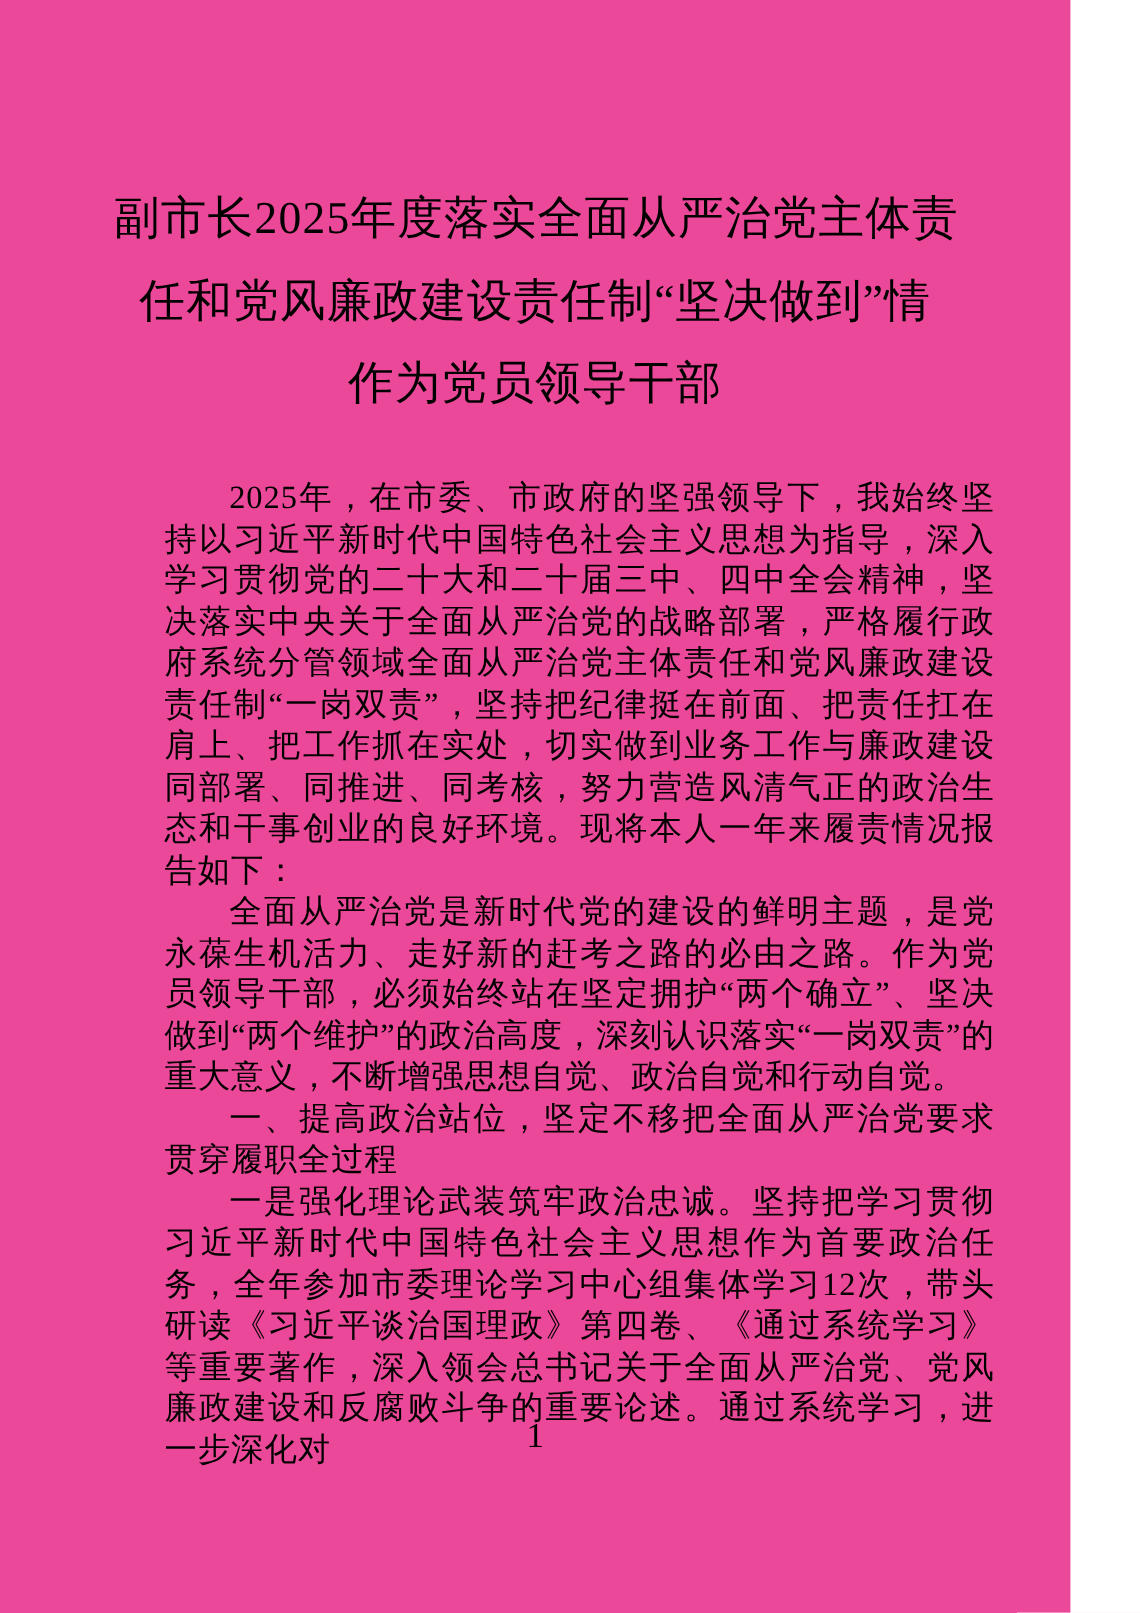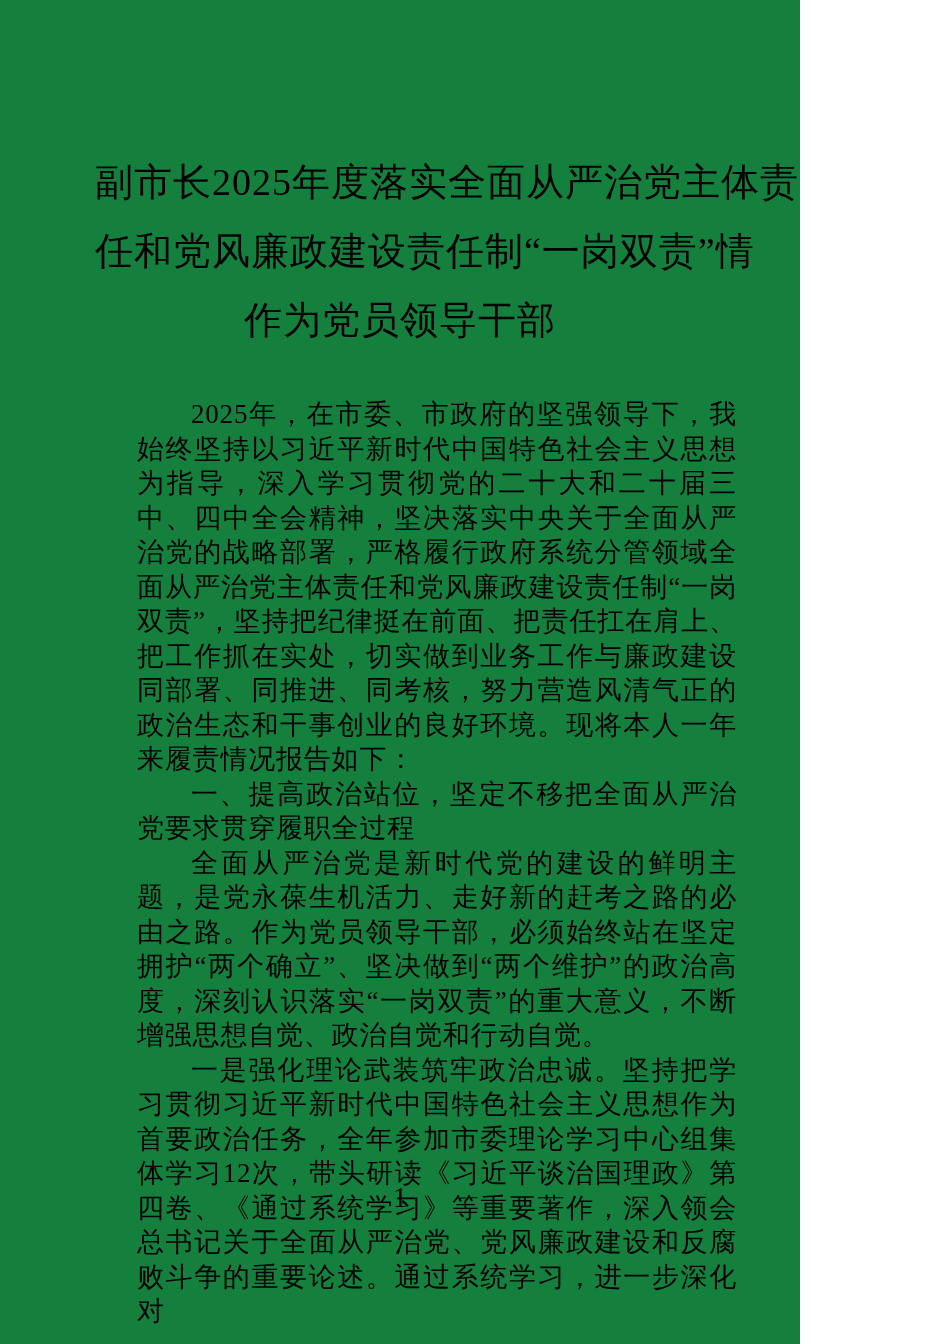--- a/index.html
+++ b/index.html
@@ -2,23 +2,23 @@
 <html><head>
 <meta charset="utf-8">
 <style>
   html, body {
     margin: 0;
     padding: 0;
     background: #ffffff;
   }
   .page {
     position: relative;
-    width: 800px;
+    width: 892px;
     height: 1344px;
-    background: #15803d;
+    background: #ec4899;
     color: #000000;
     overflow: hidden;
     font-family: "Liberation Serif", serif;
   }
   .doc-title {
     margin: 0;
     padding: 148px 95px 0 95px;
     font-size: 38px;
     line-height: 69px;
     font-weight: normal;
@@ -57,28 +57,28 @@
     font-family: "Liberation Serif", serif;
   }
 </style>
 </head>
 <body>
 
 <div class="page">
 
   <h1 class="doc-title">
     <span class="title-line">副市长2025年度落实全面从严治党主体责</span>
-    <span class="title-line">任和党风廉政建设责任制“一岗双责”情</span>
+    <span class="title-line">任和党风廉政建设责任制“坚决做到”情</span>
     <span class="title-line">作为党员领导干部</span>
   </h1>
 
   <div class="doc-body">
     <p class="para">2025年，在市委、市政府的坚强领导下，我始终坚持以习近平新时代中国特色社会主义思想为指导，深入学习贯彻党的二十大和二十届三中、四中全会精神，坚决落实中央关于全面从严治党的战略部署，严格履行政府系统分管领域全面从严治党主体责任和党风廉政建设责任制“一岗双责”，坚持把纪律挺在前面、把责任扛在肩上、把工作抓在实处，切实做到业务工作与廉政建设同部署、同推进、同考核，努力营造风清气正的政治生态和干事创业的良好环境。现将本人一年来履责情况报告如下：</p>
+    <p class="para">全面从严治党是新时代党的建设的鲜明主题，是党永葆生机活力、走好新的赶考之路的必由之路。作为党员领导干部，必须始终站在坚定拥护“两个确立”、坚决做到“两个维护”的政治高度，深刻认识落实“一岗双责”的重大意义，不断增强思想自觉、政治自觉和行动自觉。</p>
     <p class="para">一、提高政治站位，坚定不移把全面从严治党要求贯穿履职全过程</p>
-    <p class="para">全面从严治党是新时代党的建设的鲜明主题，是党永葆生机活力、走好新的赶考之路的必由之路。作为党员领导干部，必须始终站在坚定拥护“两个确立”、坚决做到“两个维护”的政治高度，深刻认识落实“一岗双责”的重大意义，不断增强思想自觉、政治自觉和行动自觉。</p>
     <p class="para">
       <span class="lead-bold">一是强化理论武装筑牢政治忠诚。</span><span>坚持把学习贯彻习近平新时代中国特色社会主义思想作为首要政治任务，全年参加市委理论学习中心组集体学习12次，带头研读《习近平谈治国理政》第四卷、《通过系统学习》等重要著作，深入领会总书记关于全面从严治党、党风廉政建设和反腐败斗争的重要论述。通过系统学习，进一步深化对</span>
     </p>
   </div>
 
   <div class="page-number">1</div>
 
 </div>
 
 </body></html>

